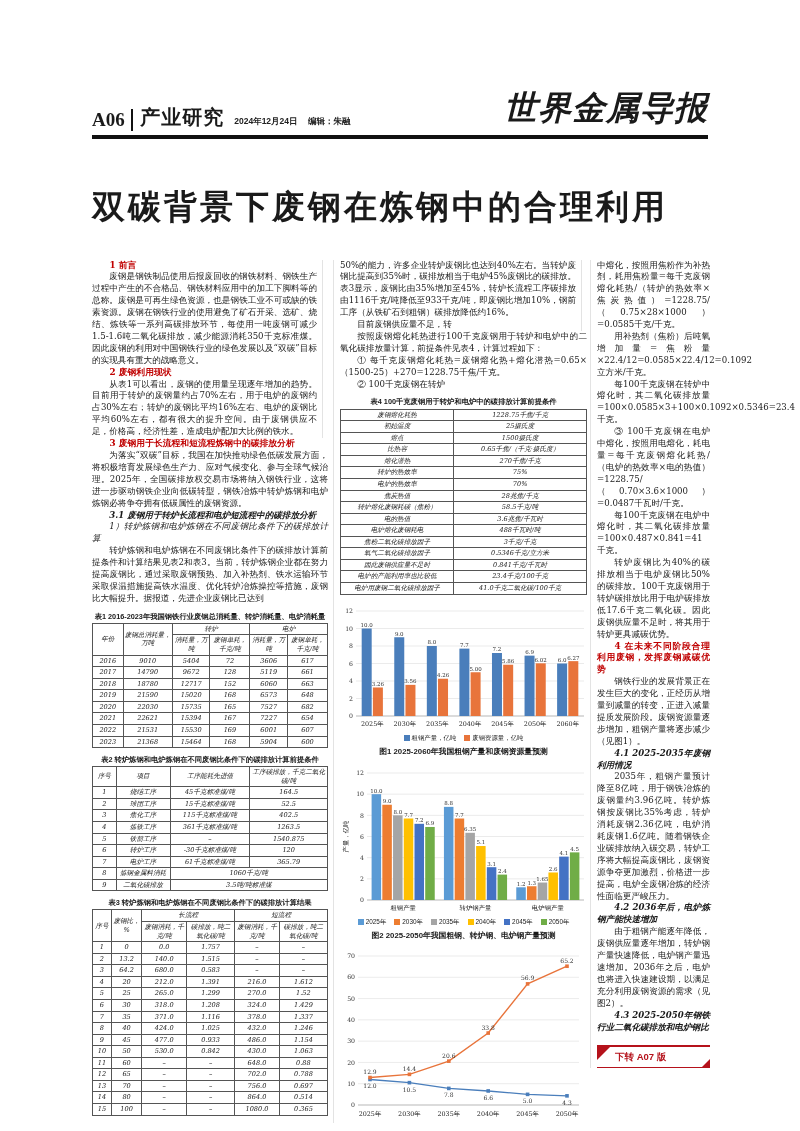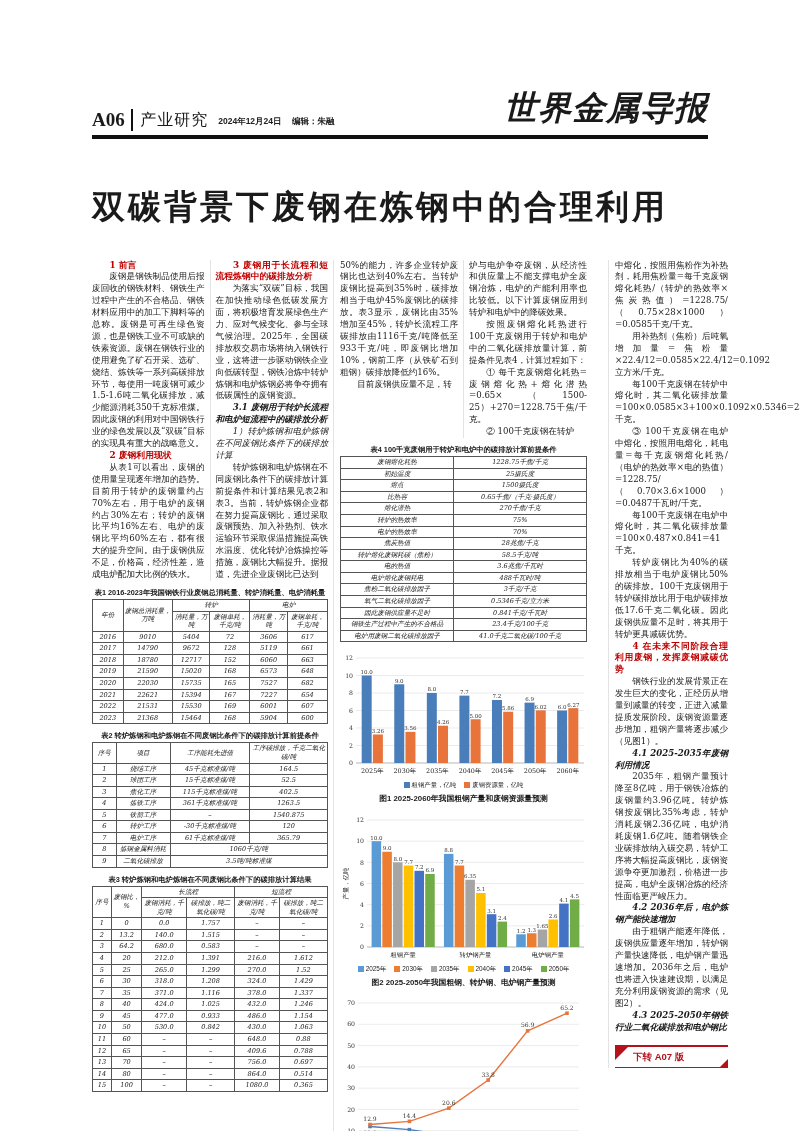--- a/index.html
+++ b/index.html
@@ -2,34 +2,34 @@
 <html><head>
 <meta charset="utf-8">
 <style>
   html,body{margin:0;padding:0;background:#ffffff;width:800px;height:1131px;overflow:hidden;}
   .page{width:616px;margin:0 auto;padding-top:86px;font-family:"DejaVu Serif",serif;color:#1a1a1a;}
   
   .hdr{display:flex;justify-content:space-between;align-items:flex-end;}
   .hdr-left{display:flex;align-items:flex-end;}
   .pageno{font-size:19px;font-weight:bold;font-family:"Liberation Serif",serif;text-align:center;}
   .hdiv{display:inline-block;width:2.5px;height:22px;background:#111;margin:0 7px 0 6px;}
-  .section{font-size:16px;font-weight:normal;letter-spacing:1px;font-family:"Liberation Sans",sans-serif;}
+  .section{font-size:20px;font-weight:bold;letter-spacing:1px;font-family:"Liberation Sans",sans-serif;}
   .dateline{font-size:8.5px;margin-left:10px;padding-bottom:3px;font-family:"Liberation Sans",sans-serif;font-weight:bold;color:#222;}
   .dateline span{margin-right:8px;}
   .brand{font-size:33px;font-weight:bold;font-style:italic;letter-spacing:1px;font-family:"DejaVu Serif",serif;}
   .rule{height:3.5px;background:#111;margin-top:4px;}
   
   .title{font-size:33px;font-weight:900;text-align:left;letter-spacing:3px;margin:46px 0 30px;font-family:"DejaVu Serif",serif;}
   
   .body{display:flex;align-items:flex-start;}
   .group{box-sizing:border-box;}
   .left-group{width:236px;flex:none;}
   .mid-group{width:254px;flex:none;border-left:1px solid #e3e3e3;padding-left:6px;margin-left:5px;}
-  .right-group{width:120px;flex:none;border-left:1px solid #e3e3e3;padding-left:6px;margin-left:21px;}
-  .textcols{display:flex;}
+  .right-group{width:120px;flex:none;border-left:1px solid #e3e3e3;padding-left:6px;margin-left:3px;}
+  .textcols{display:flex;flex-direction:column;}
   .textcols .tcol{flex:1;}
   .textcols .tcol:first-child{border-right:1px solid #e3e3e3;padding-right:5px;margin-right:5px;}
   .tcol{font-size:8.6px;line-height:11.9px;text-align:justify;}
   .para{text-indent:2em;}
   .noind{text-indent:0;}
   .sec-head{color:#c00000;font-weight:bold;text-indent:2em;font-size:8.8px;}
   .sub-head{font-weight:bold;font-style:italic;text-indent:2em;}
   .kai-line{font-style:italic;text-indent:2em;}
   
   .table-title{font-weight:bold;font-size:7.3px;text-align:center;margin:7px 0 2px;font-family:"Liberation Sans",sans-serif;line-height:1.25;}
@@ -361,21 +361,21 @@
                 <td>–</td>
                 <td>–</td>
                 <td>648.0</td>
                 <td>0.88</td>
               </tr>
               <tr>
                 <td>12</td>
                 <td>65</td>
                 <td>–</td>
                 <td>–</td>
-                <td>409.6</td>
+                <td>702.0</td>
                 <td>0.788</td>
               </tr>
               <tr>
                 <td>13</td>
                 <td>70</td>
                 <td>–</td>
                 <td>–</td>
                 <td>756.0</td>
                 <td>0.697</td>
               </tr>
@@ -400,21 +400,20 @@
         </div>
     </div>
 
     <div class="group mid-group">
       <div class="textcols">
         <div class="tcol">
             <div class="para noind">50%的能力，许多企业转炉废钢比也达到40%左右。当转炉废钢比提高到35%时，碳排放相当于电炉45%废钢比的碳排放。表3显示，废钢比由35%增加至45%，转炉长流程工序碳排放由1116千克/吨降低至933千克/吨，即废钢比增加10%，钢前工序（从铁矿石到粗钢）碳排放降低约16%。</div>
             <div class="para">目前废钢供应量不足，转</div>
           </div>
         <div class="tcol">
-            <div class="para noind">炉与电炉争夺废钢，从经济性和供应量上不能支撑电炉全废钢冶炼，电炉的产能利用率也比较低。以下计算废钢应用到转炉和电炉中的降碳效果。</div>
             <div class="para">按照废钢熔化耗热进行100千克废钢用于转炉和电炉中的二氧化碳排放量计算，前提条件见表4，计算过程如下：</div>
             <div class="para">① 每千克废钢熔化耗热=废钢熔化热+熔化潜热=0.65×（1500-25）+270=1228.75千焦/千克。</div>
             <div class="para">② 100千克废钢在转炉</div>
           </div>
       </div>
       <div>
           <div class="table-title">表4 100千克废钢用于转炉和电炉中的碳排放计算前提条件</div>
           <table>
             <colgroup>
               <col style="width: 46%;">
@@ -471,21 +470,21 @@
               </tr>
               <tr>
                 <td>氧气二氧化碳排放因子</td>
                 <td>0.5346千克/立方米</td>
               </tr>
               <tr>
                 <td>因此废钢供应量不足时</td>
                 <td>0.841千克/千瓦时</td>
               </tr>
               <tr>
-                <td>钢铁生产过程中产生的不合格品</td>
+                <td>电炉的产能利用率也比较低</td>
                 <td>23.4千克/100千克</td>
               </tr>
               <tr>
                 <td>电炉用废钢二氧化碳排放因子</td>
                 <td>41.0千克二氧化碳/100千克</td>
               </tr>
             </tbody>
           </table>
         </div>
       <div class="figure"><svg width="246" height="128">

